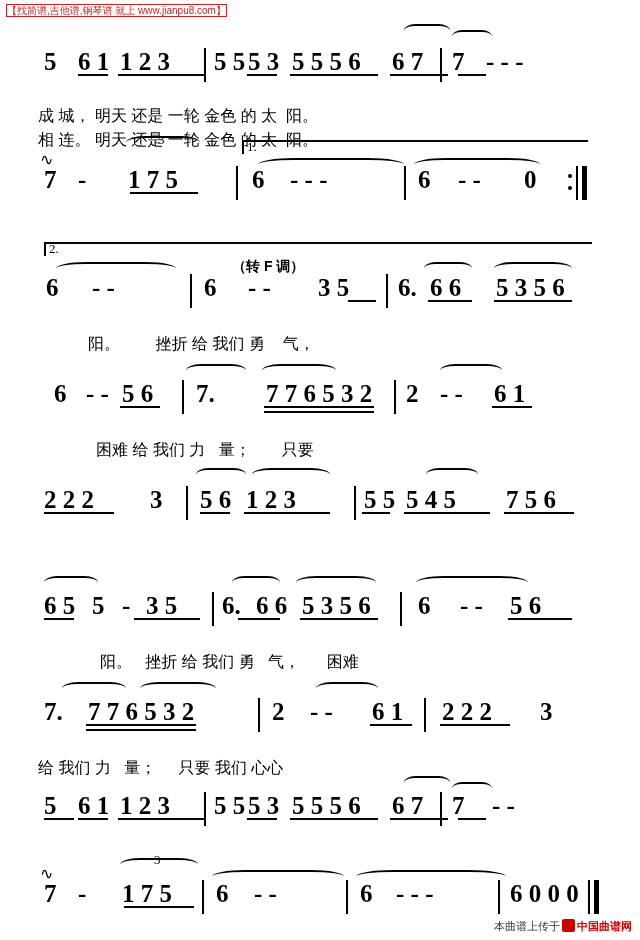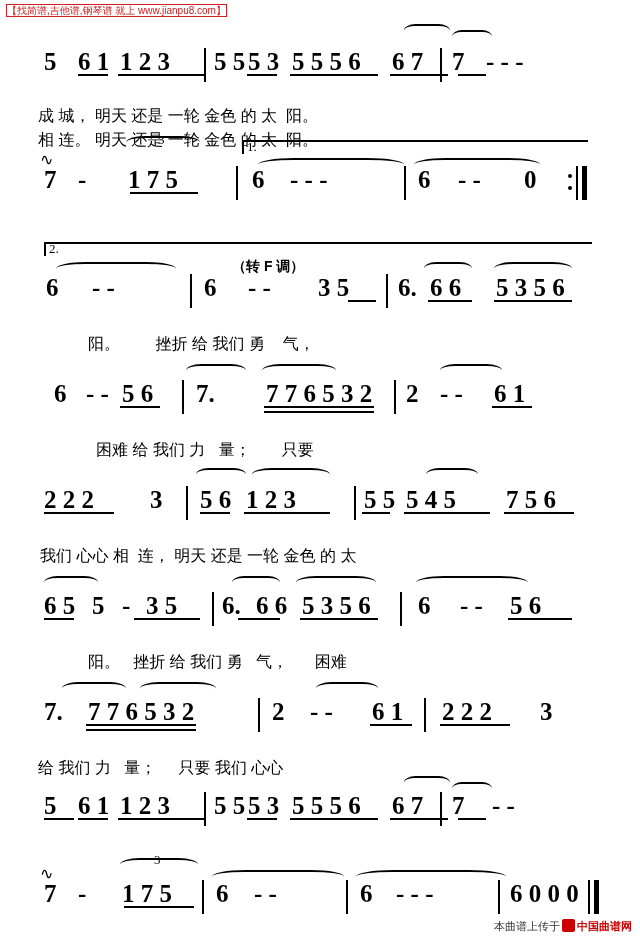--- a/index.html
+++ b/index.html
@@ -216,23 +216,20 @@
     <div class="bar" style="left:354px;top:32px;height:34px;"></div>
 
     <div class="note" style="left:44px;top:32px;">2 2 2</div>
     <div class="note" style="left:150px;top:32px;">3</div>
     <div class="note" style="left:200px;top:32px;">5 6</div>
     <div class="note" style="left:246px;top:32px;">1 2 3</div>
     <div class="note" style="left:364px;top:32px;">5 5</div>
     <div class="note" style="left:406px;top:32px;">5 4 5</div>
     <div class="note" style="left:506px;top:32px;">7 5 6</div>
 
-    <div class="lyr" style="top:74px;left:0;">
-      <span class="lw" style="left:40px;">我们 心心 相  连， 明天 还是 一轮 金色 的 太</span>
-    </div>
   </div>
 
   <div class="sys" style="top:560px;height:92px;">
     <div class="slur" style="left:44px;top:16px;width:54px;"></div>
     <div class="slur" style="left:232px;top:16px;width:48px;"></div>
     <div class="slur" style="left:296px;top:16px;width:80px;"></div>
     <div class="slur" style="left:416px;top:16px;width:112px;"></div>
 
     <div class="ul" style="left:44px;top:58px;width:30px;"></div>
     <div class="ul" style="left:134px;top:58px;width:66px;"></div>
@@ -249,21 +246,21 @@
     <div class="note" style="left:146px;top:32px;">3 5</div>
     <div class="note" style="left:222px;top:32px;">6.</div>
     <div class="note" style="left:238px;top:32px;"> </div>
     <div class="note" style="left:256px;top:32px;">6 6</div>
     <div class="note" style="left:302px;top:32px;">5 3 5 6</div>
     <div class="note" style="left:418px;top:32px;">6</div>
     <div class="note" style="left:460px;top:32px;">- -</div>
     <div class="note" style="left:510px;top:32px;">5 6</div>
 
     <div class="lyr" style="top:74px;left:0;">
-      <span class="lw" style="left:88px;">阳。   挫折 给 我们 勇   气，      困难</span>
+      <span class="lw" style="left:100px;">阳。   挫折 给 我们 勇   气，      困难</span>
     </div>
   </div>
 
   <div class="sys" style="top:666px;height:92px;">
     <div class="slur" style="left:62px;top:16px;width:64px;"></div>
     <div class="slur" style="left:140px;top:16px;width:76px;"></div>
     <div class="slur" style="left:316px;top:16px;width:62px;"></div>
 
     <div class="ul" style="left:86px;top:58px;width:110px;"></div>
     <div class="ul" style="left:86px;top:63px;width:110px;"></div>

